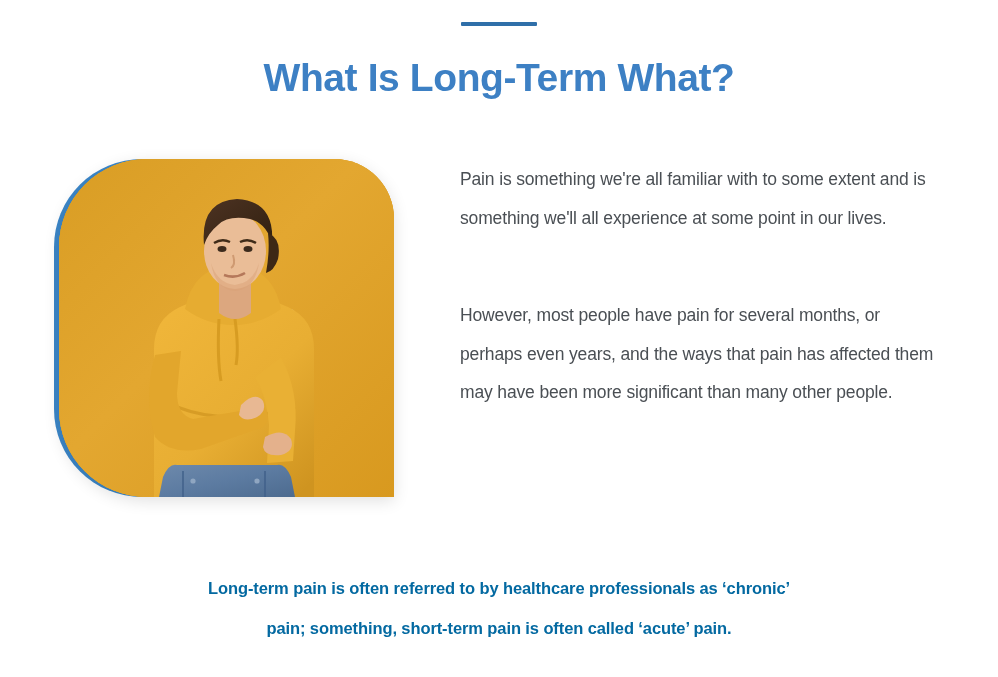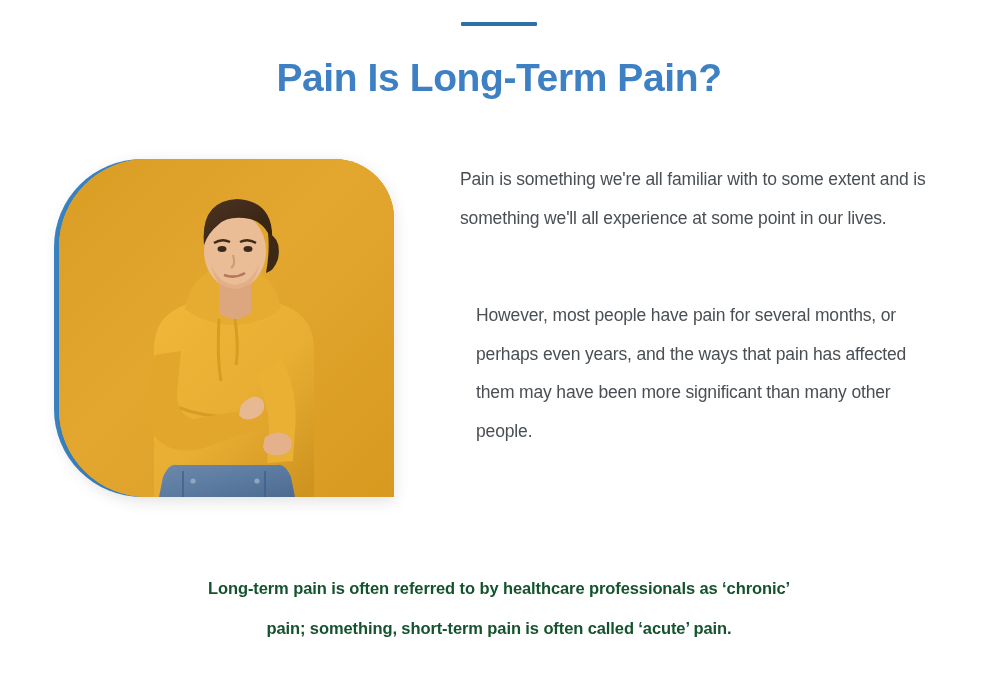--- a/index.html
+++ b/index.html
@@ -105,21 +105,21 @@
 
   
   .footer-note {
     position: absolute;
     left: 0;
     top: 568px;
     width: 998px;
     text-align: center;
     font-size: 16.5px;
     font-weight: bold;
-    color: #14532d;
+    color: #0369a1;
     line-height: 2.45;
     letter-spacing: -0.1px;
   }
 
   .footer-note .line { display: block; }
 
   
   .text-col {
     position: absolute;
     left: 460px;
@@ -128,30 +128,30 @@
   }
 
   .body-para {
     font-size: 17.5px;
     font-weight: 300;
     line-height: 2.22;
     color: #4a4f54;
     letter-spacing: -0.15px;
   }
 
-  .body-para + .body-para { margin-top: 58px; margin-left: 16px; }
+  .body-para + .body-para { margin-top: 58px; }
 </style>
 </head>
 <body>
 
 <div class="page">
 
   <div class="heading-block">
     <div class="title-rule"></div>
-    <h1 class="page-title">Pain Is Long-Term Pain?</h1>
+    <h1 class="page-title">What Is Long-Term What?</h1>
   </div>
 
   <div class="content-row">
 
     <div class="media-wrap">
       <div class="media-backdrop"></div>
       <div class="media-card">
         <div class="photo">
           <svg class="ph-figure" viewBox="0 0 335 338" preserveAspectRatio="xMidYMax slice">
             <defs>

